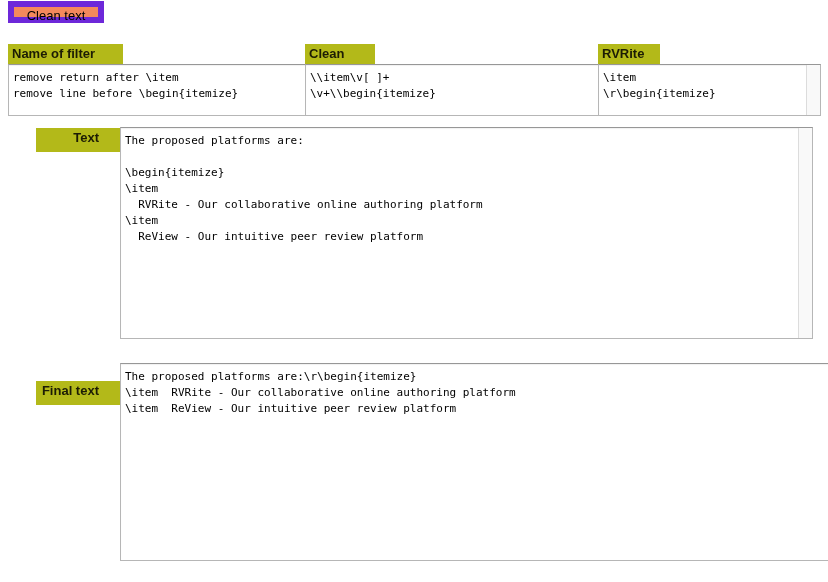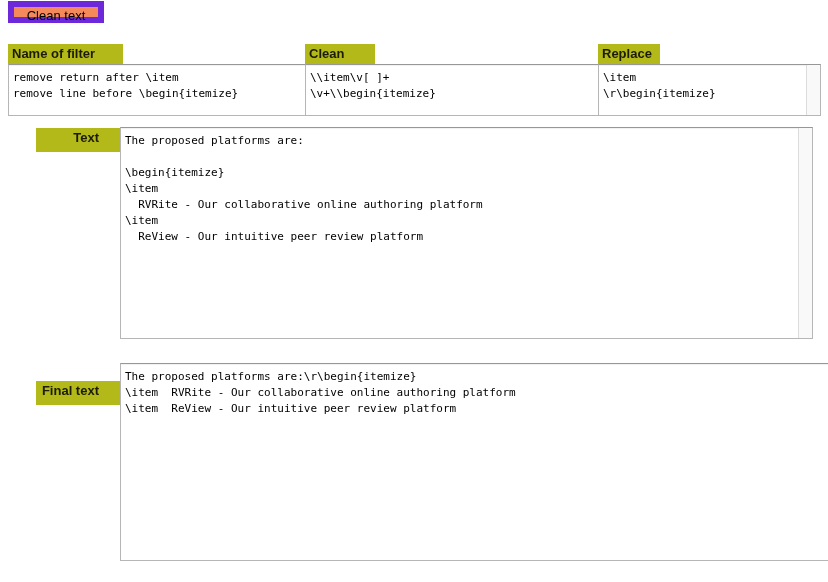--- a/index.html
+++ b/index.html
@@ -94,21 +94,21 @@
     <div class="sb-track"></div>
   </div>
 
   <div class="field-label" id="label-find">Clean</div>
   <div class="ta-wrap" id="wrap-find">
     <textarea spellcheck="false" style="">\\item\v[ ]+
 \v+\\begin{itemize}</textarea>
     <div class="sb-track"></div>
   </div>
 
-  <div class="field-label" id="label-replace">Replace</div>
+  <div class="field-label" id="label-replace">RVRite</div>
   <div class="ta-wrap" id="wrap-replace">
     <textarea spellcheck="false" style="">\item
 \r\begin{itemize}</textarea>
     <div class="sb-track"></div>
   </div>
 
   <div class="field-label right" id="label-text">Text</div>
   <div class="ta-wrap" id="wrap-text">
     <textarea spellcheck="false" style="">The proposed platforms are:
 

